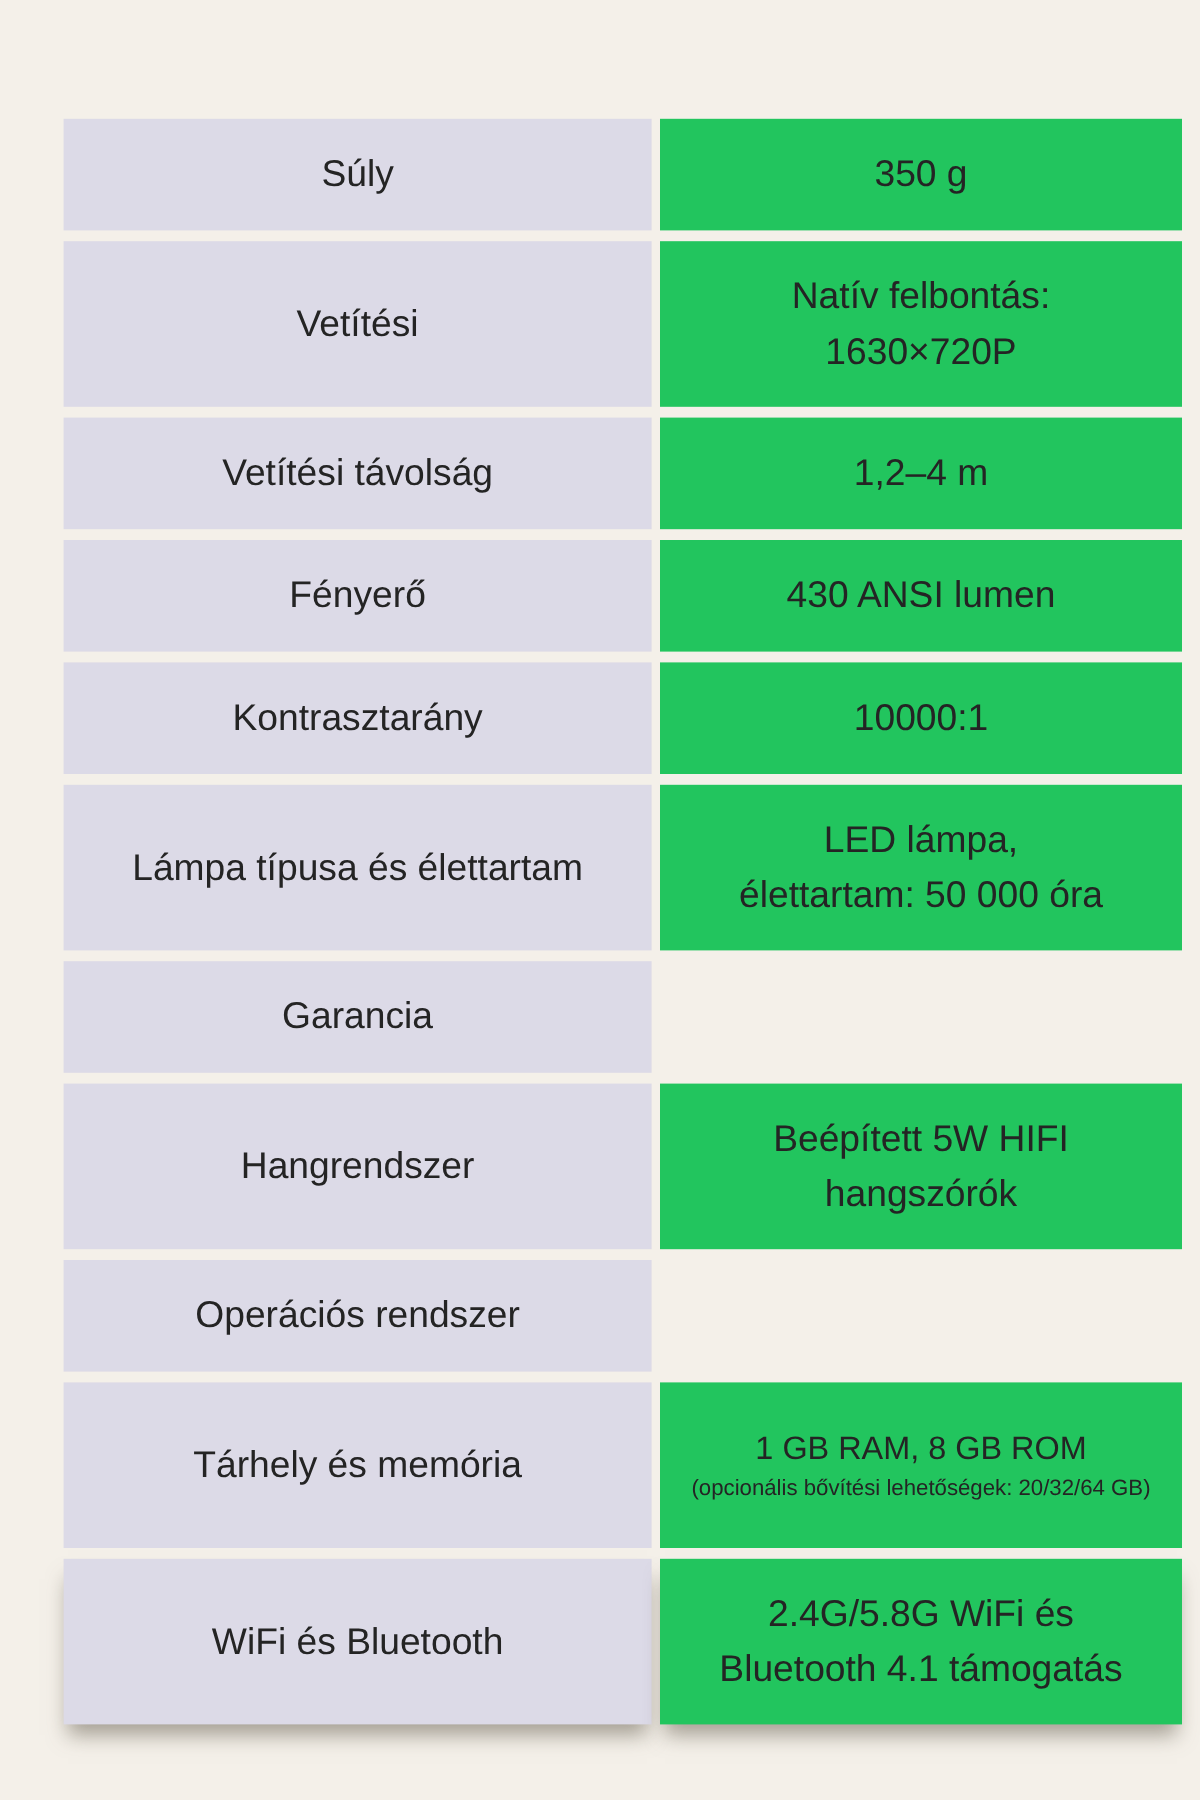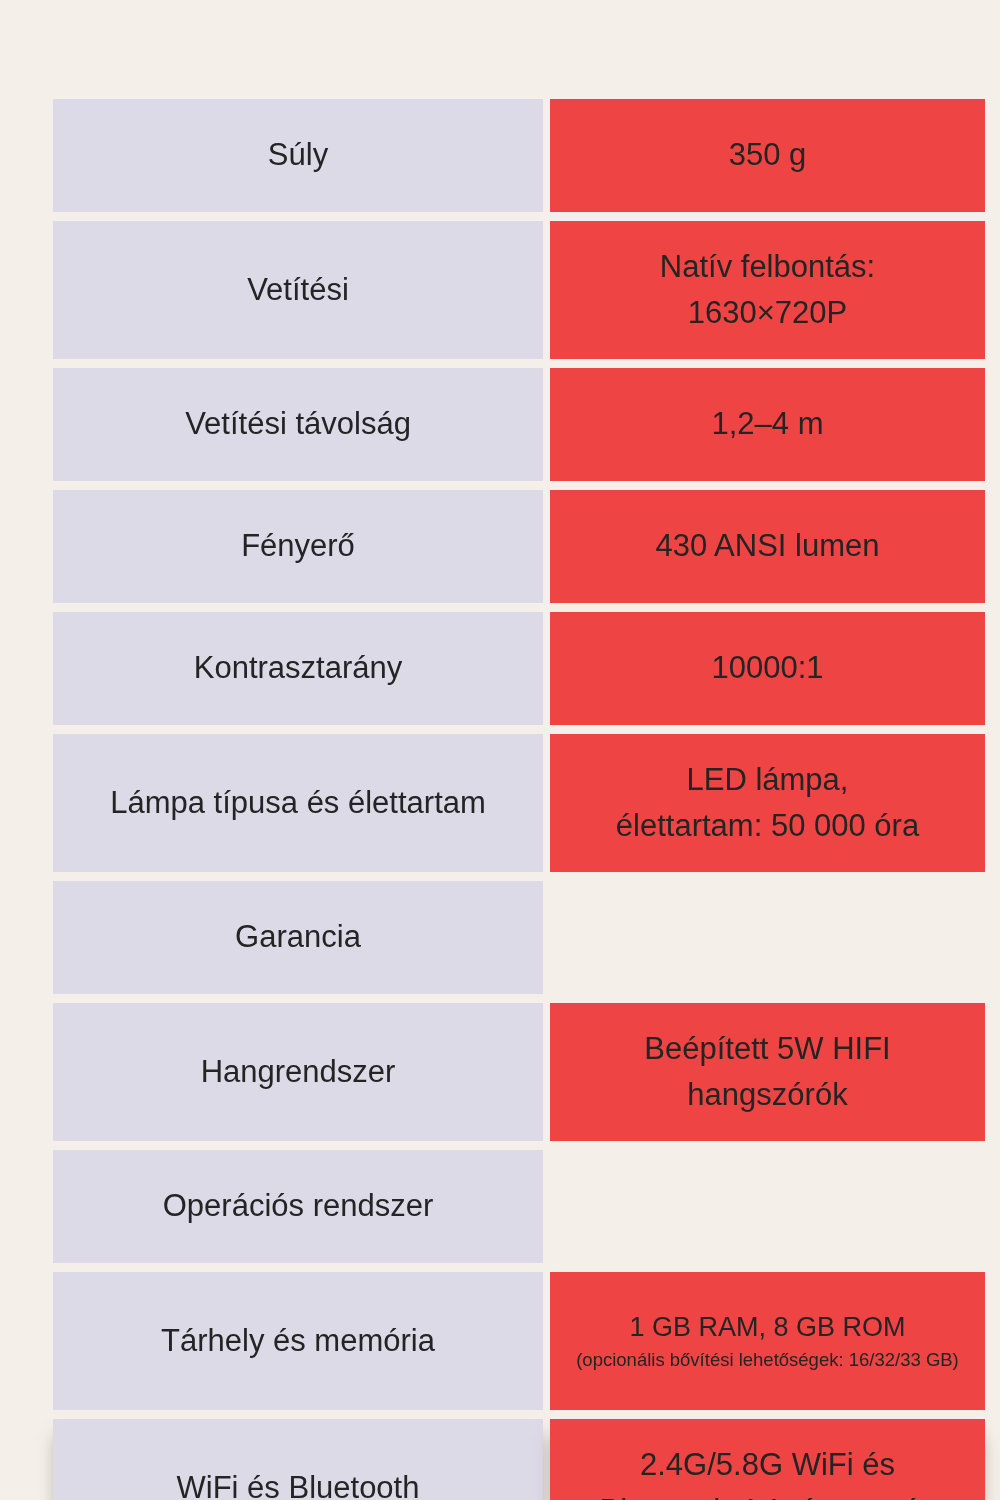--- a/index.html
+++ b/index.html
@@ -24,31 +24,31 @@
     display: flex;
     gap: 7px;
     margin-bottom: 9px;
   }
   .cell {
     display: flex;
     flex-direction: column;
     justify-content: center;
     align-items: center;
     text-align: center;
-    height: 113px;
+    height: 93px;
   }
   .row.tall .cell { height: 138px; }
   .cell.label {
     width: 490px;
     background: #dcdae7;
     padding: 0 16px;
   }
   .cell.value {
     width: 435px;
-    background: #ef4444;
+    background: #22c55e;
     padding: 0 14px;
   }
   .cell-text {
     font-size: 31px;
     line-height: 1.5;
     white-space: pre-line;
   }
   .value-main {
     font-size: 27px;
     line-height: 1.4;
@@ -144,21 +144,21 @@
       <span class="cell-text">Operációs rendszer</span>
     </div>
   </div>
 
   <div class="row tall">
     <div class="cell label">
       <span class="cell-text">Tárhely és memória</span>
     </div>
     <div class="cell value">
       <span class="value-main">1 GB RAM, 8 GB ROM</span>
-      <span class="value-note">(opcionális bővítési lehetőségek: 16/32/33 GB)</span>
+      <span class="value-note">(opcionális bővítési lehetőségek: 20/32/64 GB)</span>
     </div>
   </div>
 
   <div class="row tall last">
     <div class="cell label">
       <span class="cell-text">WiFi és Bluetooth</span>
     </div>
     <div class="cell value">
       <span class="cell-text">2.4G/5.8G WiFi és
 Bluetooth 4.1 támogatás</span>

